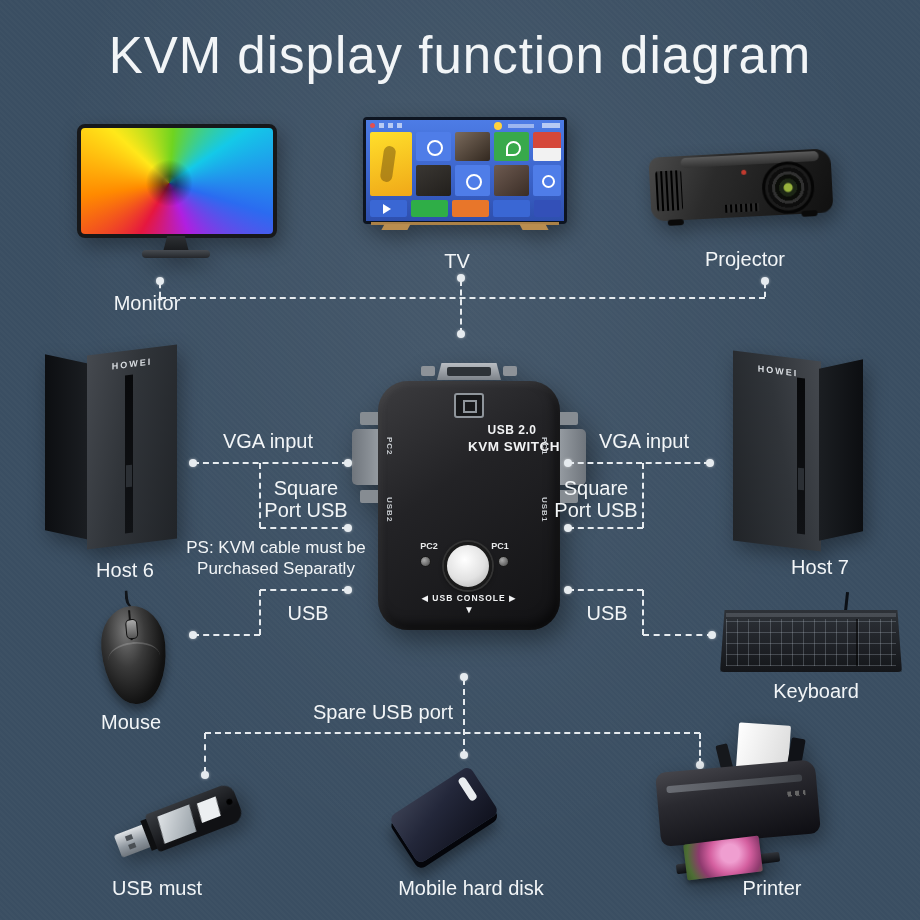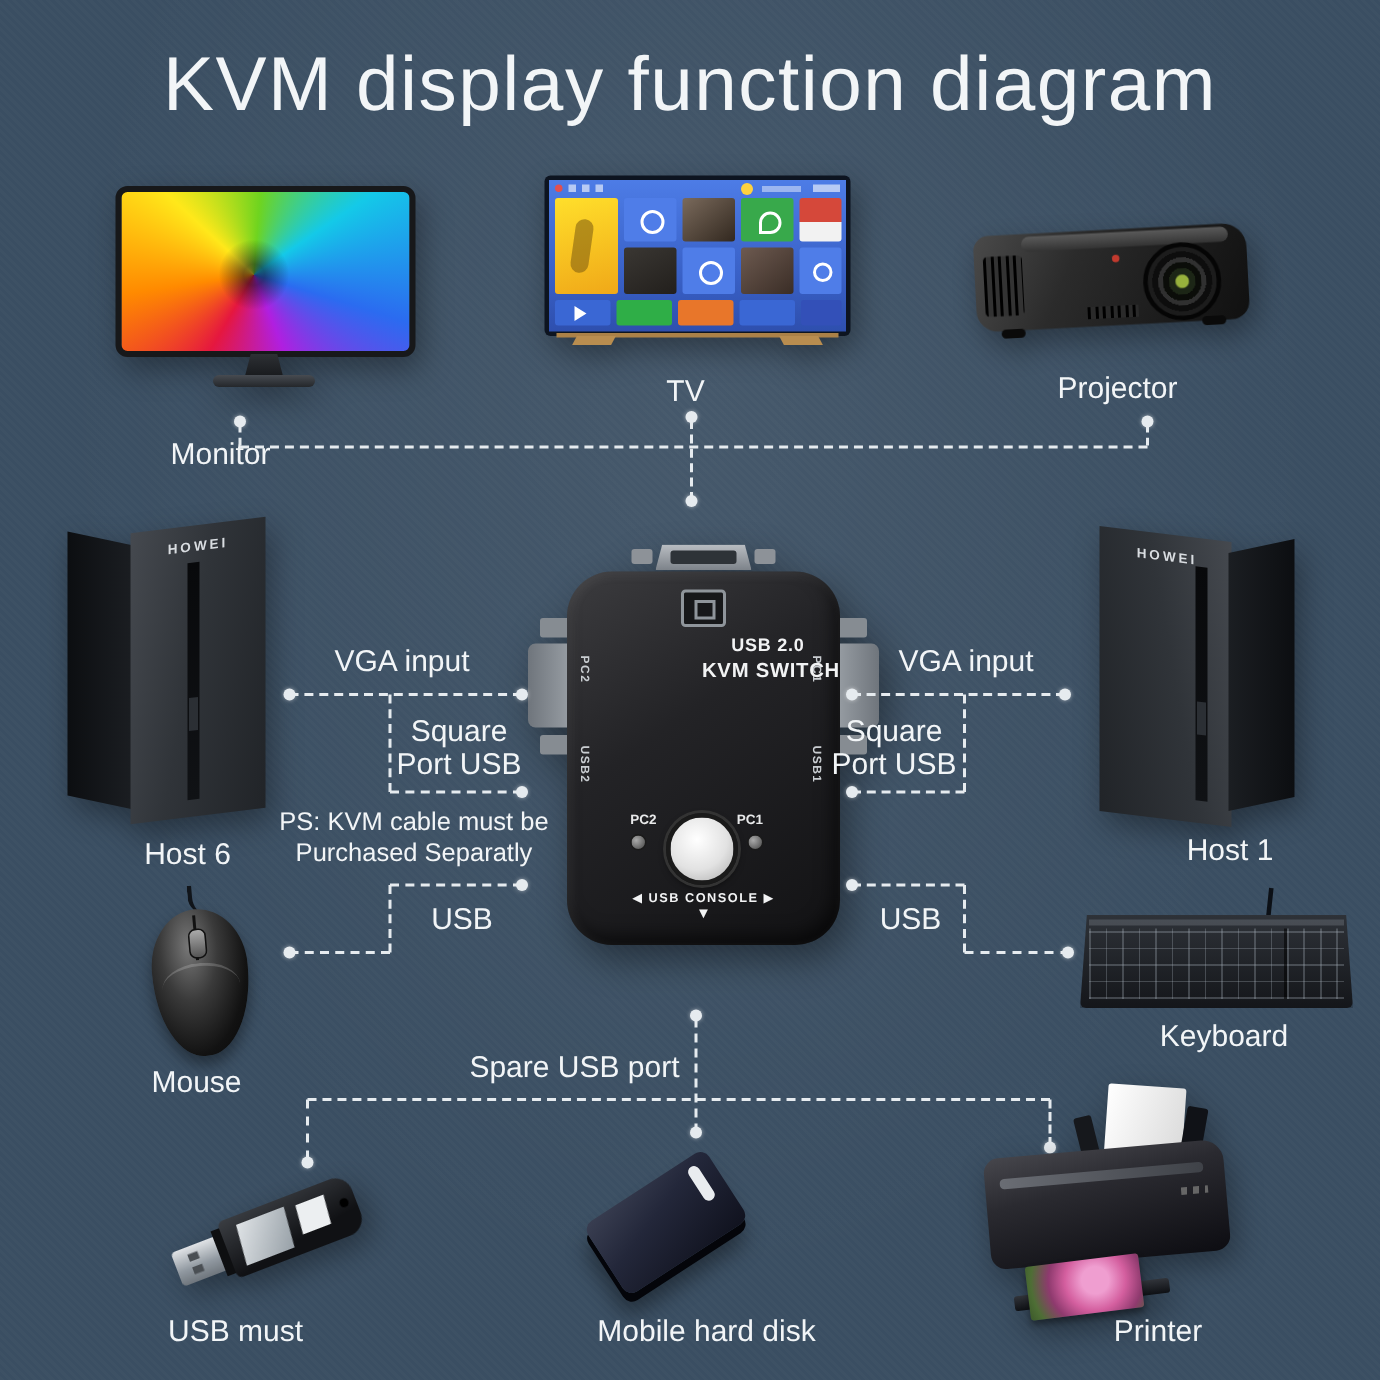--- a/index.html
+++ b/index.html
@@ -148,21 +148,21 @@
   </div>
   <div class="lbl" style="left:65px;top:559px;width:120px;">Host 6</div>
 
   <div class="abs tower shadowed" style="left:733px;top:352px;width:130px;height:198px;">
     <div class="abs" style="left:0;top:4px;width:88px;height:190px;background:linear-gradient(260deg,#45494f,#303439 45%,#212428);transform:skewY(7deg);"></div>
     <div class="abs" style="left:86px;top:12px;width:44px;height:172px;background:linear-gradient(90deg,#1b1e22,#0c0e11);transform:skewY(-12deg);"></div>
     <div class="abs" style="left:10px;top:14px;width:70px;text-align:center;font-size:9px;font-weight:bold;letter-spacing:2px;color:#d9dde1;transform:skewY(7deg);">HOWEI</div>
     <div class="abs" style="left:64px;top:26px;width:8px;height:156px;background:linear-gradient(180deg,#08090b,#101215);transform:skewY(7deg);"></div>
     <div class="abs" style="left:65px;top:116px;width:6px;height:22px;background:#2b2f34;transform:skewY(7deg);"></div>
   </div>
-  <div class="lbl" style="left:760px;top:556px;width:120px;">Host 1</div>
+  <div class="lbl" style="left:760px;top:556px;width:120px;">Host 7</div>
 
   <div class="lbl" style="left:208px;top:430px;width:120px;">VGA input</div>
   <div class="dot" style="left:193px;top:463px;"></div>
   <div class="dot" style="left:348px;top:463px;"></div>
   <div class="hl" style="left:193px;top:462px;width:155px;"></div>
   <div class="vl" style="left:259px;top:463px;height:65px;"></div>
   <div class="lbl prewrap" style="left:246px;top:477px;width:120px;">Square
 Port USB</div>
   <div class="dot" style="left:348px;top:528px;"></div>
   <div class="hl" style="left:260px;top:527px;width:88px;"></div>

